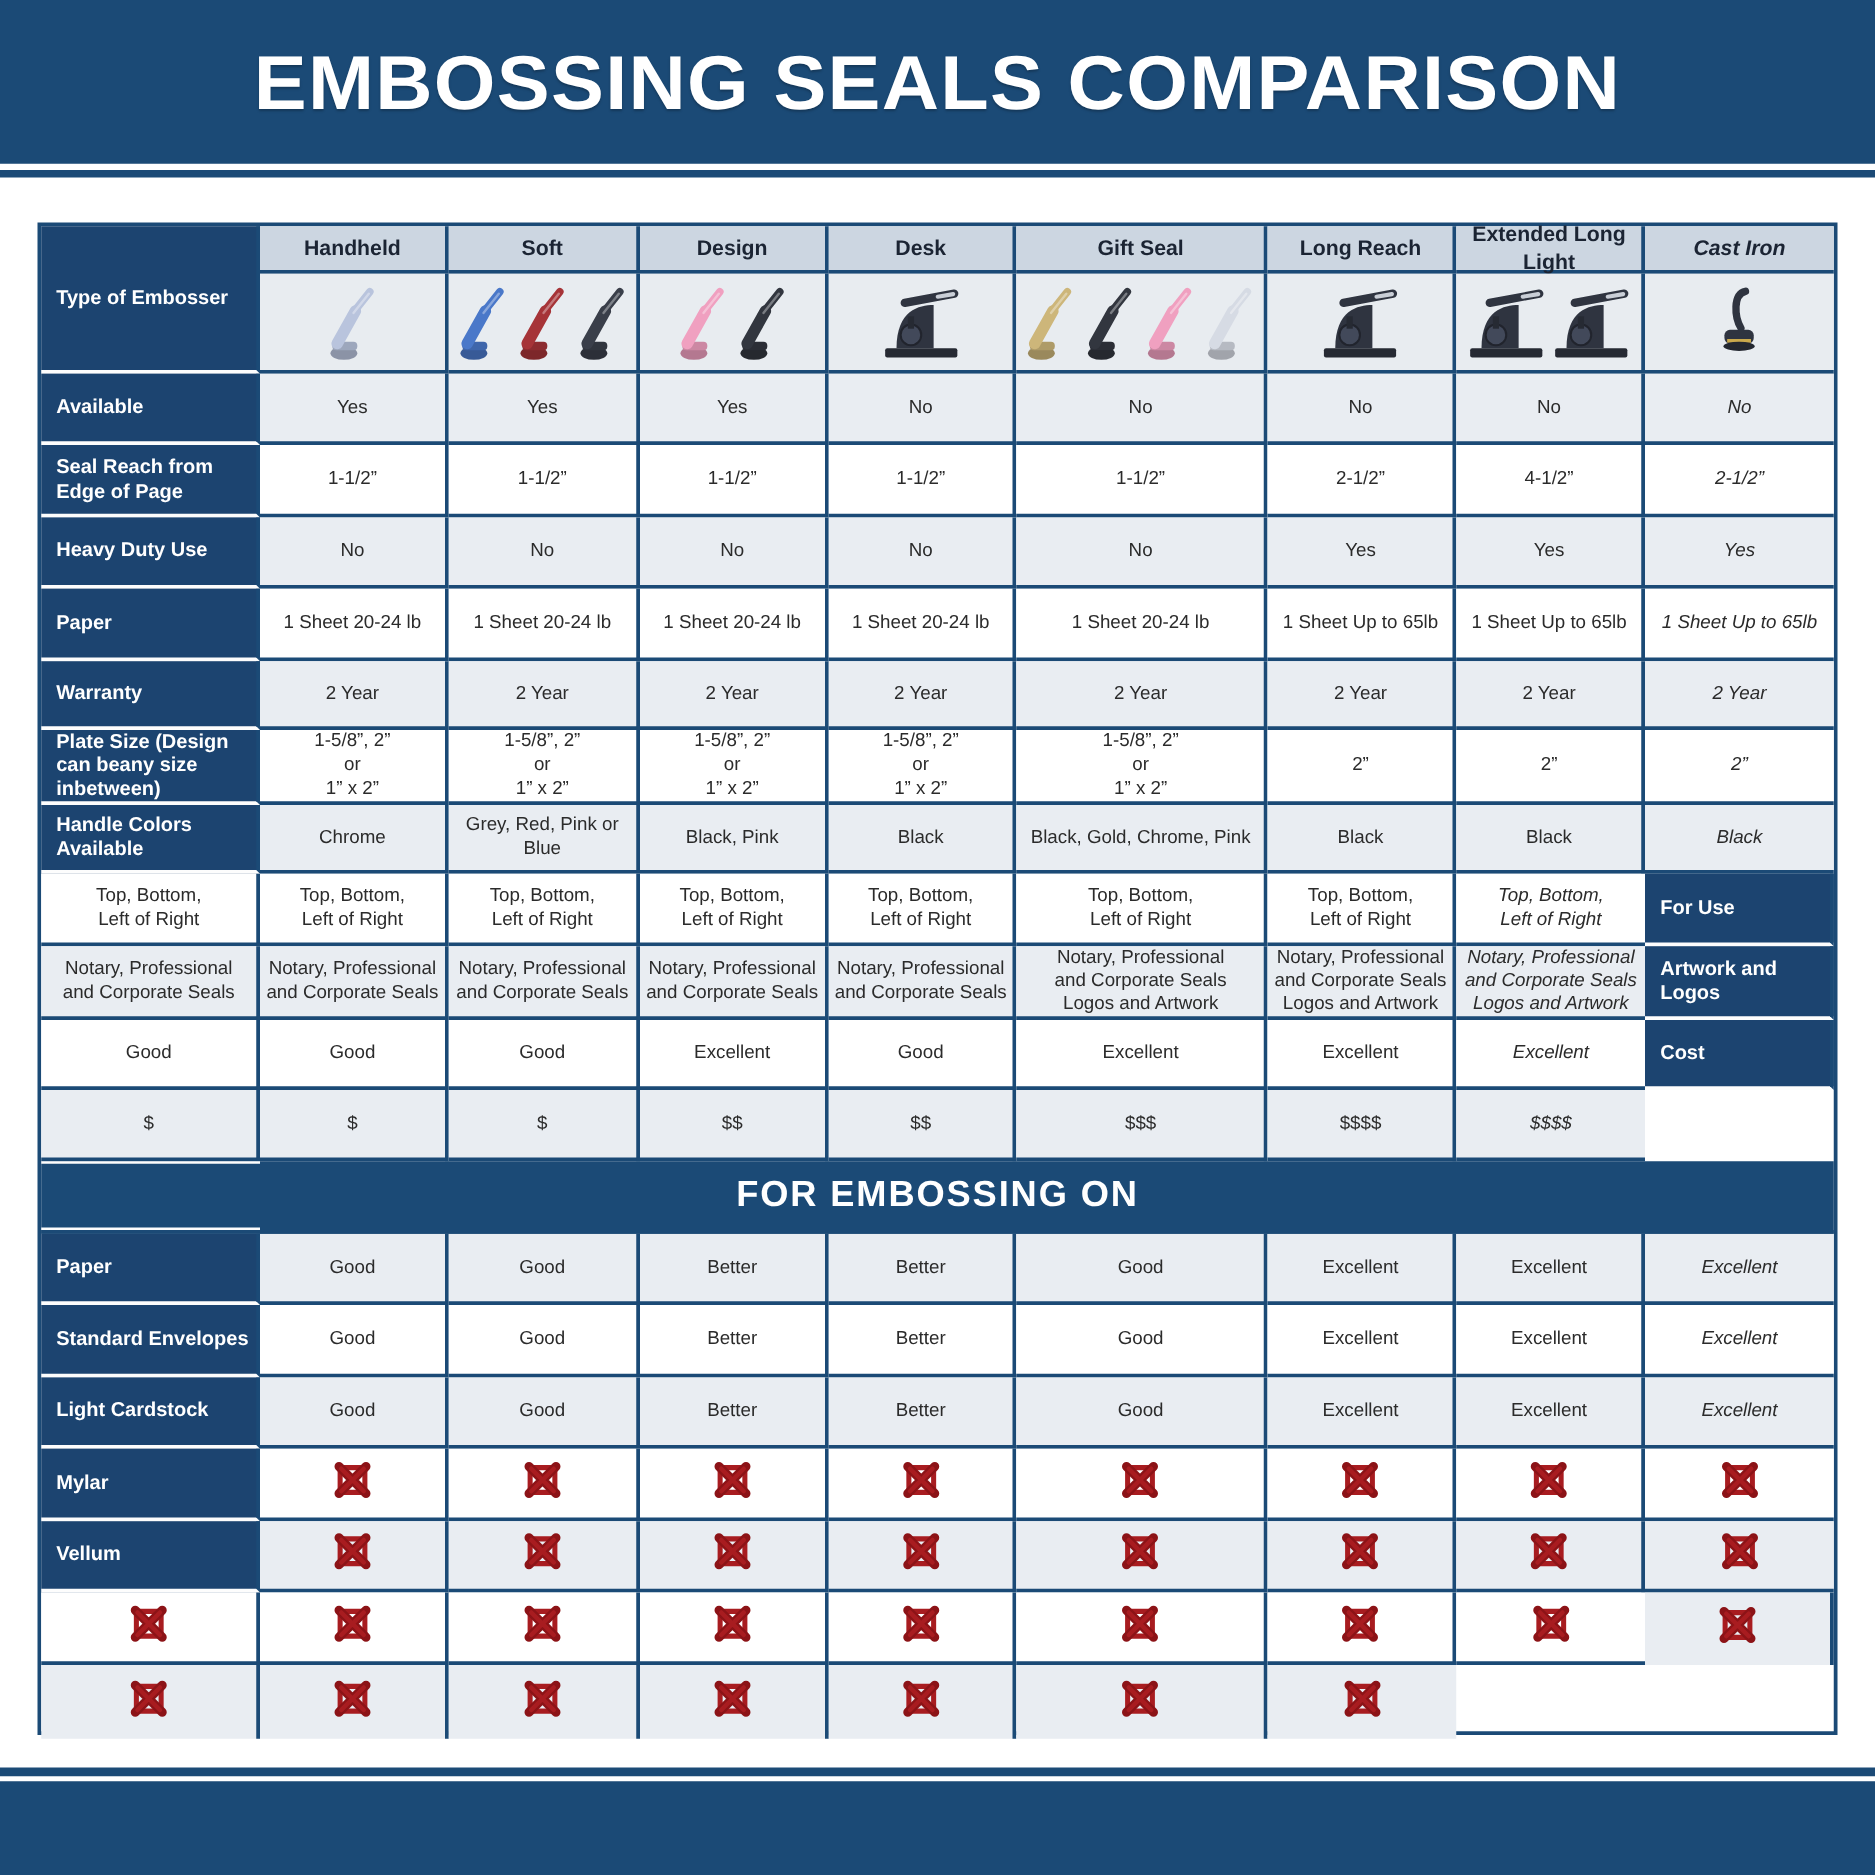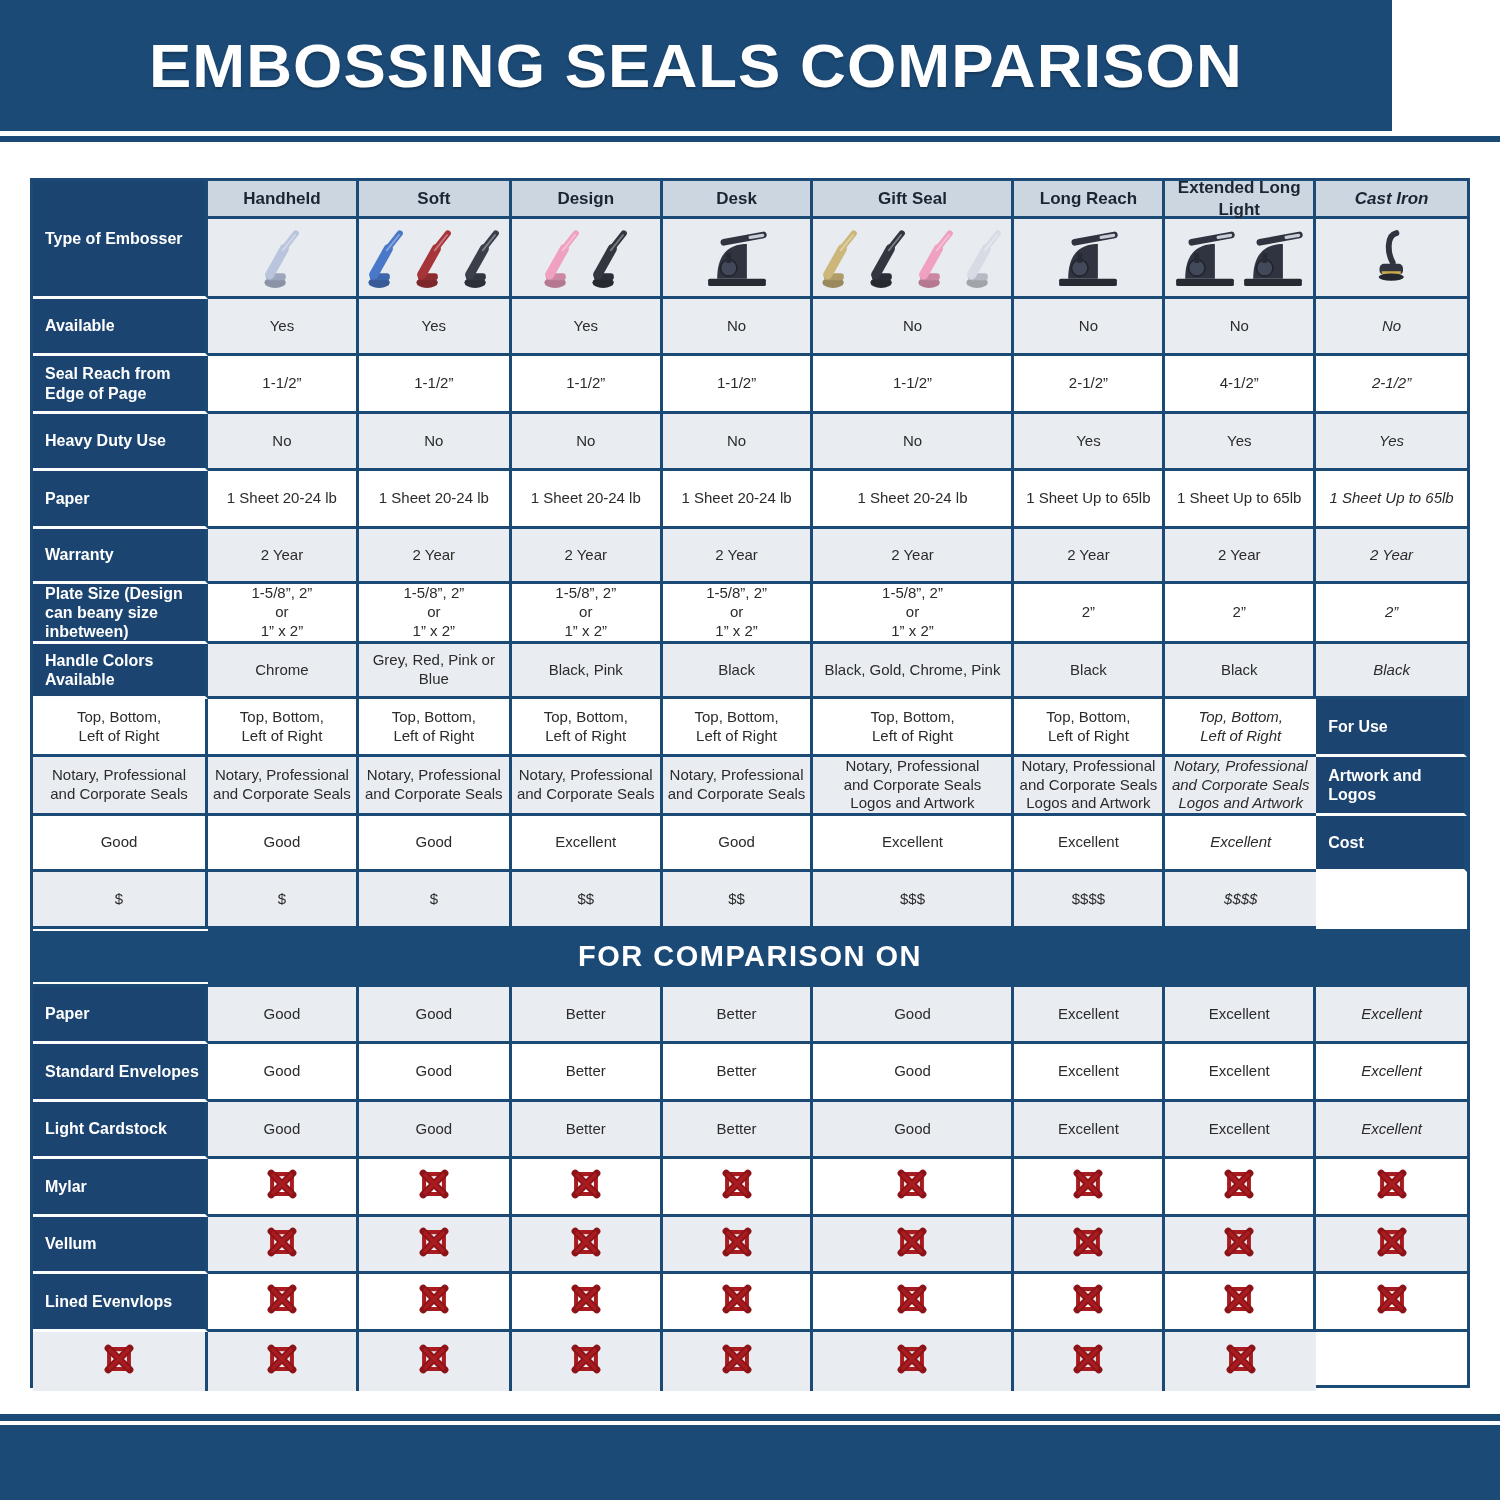--- a/index.html
+++ b/index.html
@@ -1,19 +1,19 @@
 <!DOCTYPE html>
 <html><head>
 <meta charset="utf-8">
 <style>
   html,body{margin:0;padding:0;background:#fff;}
   body{width:1500px;height:1500px;position:relative;font-family:"Liberation Sans",sans-serif;overflow:hidden;}
 
   
-  .title-band{position:absolute;left:0;top:0;width:1392px;height:131px;background:#1b4a76;
+  .title-band{position:absolute;left:0;top:0;width:1500px;height:131px;background:#1b4a76;
     display:flex;align-items:center;justify-content:center;}
   .title-band h1{margin:0;color:#fff;font-size:61px;font-weight:bold;letter-spacing:1px;
     transform:scaleX(1.04);text-shadow:0 2px 2px rgba(0,0,0,.25);}
   .stripe-blue-top{position:absolute;left:0;top:136px;width:1500px;height:6px;background:#1b4a76;}
 
   
   .stripe-blue-bottom{position:absolute;left:0;top:1414px;width:1500px;height:7px;background:#1b4a76;}
   .footer-band{position:absolute;left:0;top:1425px;width:1500px;height:75px;background:#1b4a76;}
 
   
@@ -289,21 +289,21 @@
     <div class="cell bg-white last-col">Excellent</div>
     <div class="rowlabel">Cost</div>
     <div class="cell bg-gray">$</div>
     <div class="cell bg-gray">$</div>
     <div class="cell bg-gray">$</div>
     <div class="cell bg-gray">$$</div>
     <div class="cell bg-gray">$$</div>
     <div class="cell bg-gray">$$$</div>
     <div class="cell bg-gray">$$$$</div>
     <div class="cell bg-gray last-col">$$$$</div>
-    <div class="band">FOR COMPARISON ON</div>
+    <div class="band">FOR EMBOSSING ON</div>
     <div class="rowlabel">Paper</div>
     <div class="cell bg-gray">Good</div>
     <div class="cell bg-gray">Good</div>
     <div class="cell bg-gray">Better</div>
     <div class="cell bg-gray">Better</div>
     <div class="cell bg-gray">Good</div>
     <div class="cell bg-gray">Excellent</div>
     <div class="cell bg-gray">Excellent</div>
     <div class="cell bg-gray last-col">Excellent</div>
     <div class="rowlabel">Standard Envelopes</div>
@@ -399,21 +399,20 @@
     <div class="cell bg-gray"><span><svg width="36" height="36" viewBox="0 0 40 40">
           <rect x="9" y="9" width="22" height="22" rx="3" fill="none" stroke="#a81c20" stroke-width="4.5"></rect>
           <path d="M8 8 L32 32 M32 8 L8 32" stroke="#8c1317" stroke-width="8" stroke-linecap="round"></path>
           <path d="M10 10 L30 30 M30 10 L10 30" stroke="#a81c20" stroke-width="4" stroke-linecap="round"></path>
         </svg></span></div>
     <div class="cell bg-gray last-col"><span><svg width="36" height="36" viewBox="0 0 40 40">
           <rect x="9" y="9" width="22" height="22" rx="3" fill="none" stroke="#a81c20" stroke-width="4.5"></rect>
           <path d="M8 8 L32 32 M32 8 L8 32" stroke="#8c1317" stroke-width="8" stroke-linecap="round"></path>
           <path d="M10 10 L30 30 M30 10 L10 30" stroke="#a81c20" stroke-width="4" stroke-linecap="round"></path>
         </svg></span></div>
-    <div class="rowlabel">Lined Evenvlops</div>
     <div class="cell bg-white"><span><svg width="36" height="36" viewBox="0 0 40 40">
           <rect x="9" y="9" width="22" height="22" rx="3" fill="none" stroke="#a81c20" stroke-width="4.5"></rect>
           <path d="M8 8 L32 32 M32 8 L8 32" stroke="#8c1317" stroke-width="8" stroke-linecap="round"></path>
           <path d="M10 10 L30 30 M30 10 L10 30" stroke="#a81c20" stroke-width="4" stroke-linecap="round"></path>
         </svg></span></div>
     <div class="cell bg-white"><span><svg width="36" height="36" viewBox="0 0 40 40">
           <rect x="9" y="9" width="22" height="22" rx="3" fill="none" stroke="#a81c20" stroke-width="4.5"></rect>
           <path d="M8 8 L32 32 M32 8 L8 32" stroke="#8c1317" stroke-width="8" stroke-linecap="round"></path>
           <path d="M10 10 L30 30 M30 10 L10 30" stroke="#a81c20" stroke-width="4" stroke-linecap="round"></path>
         </svg></span></div>

